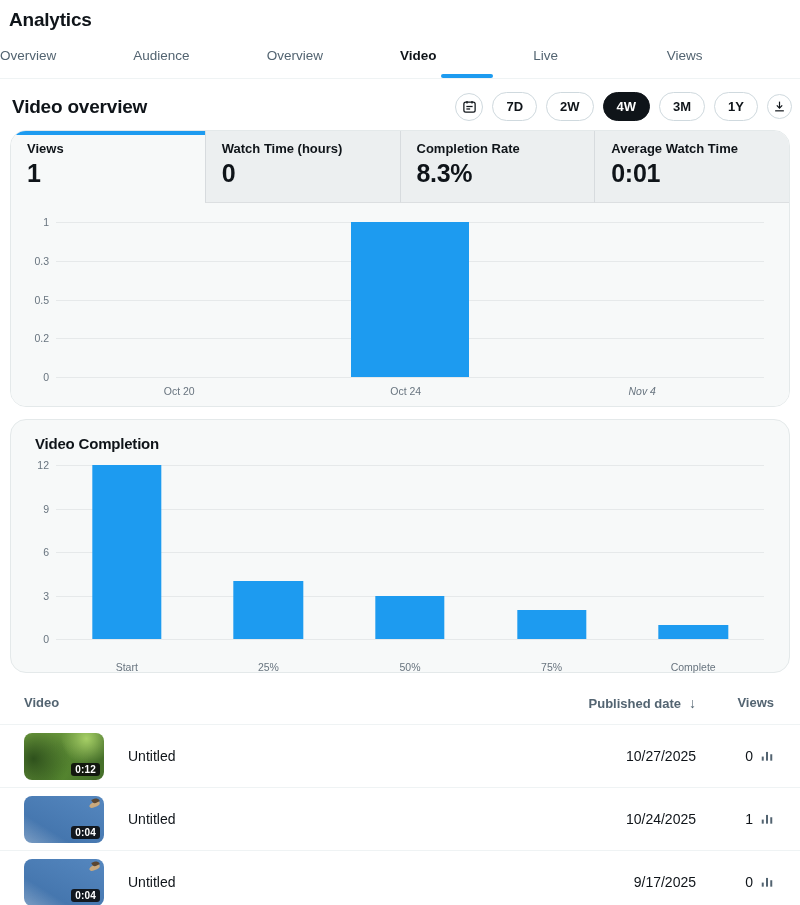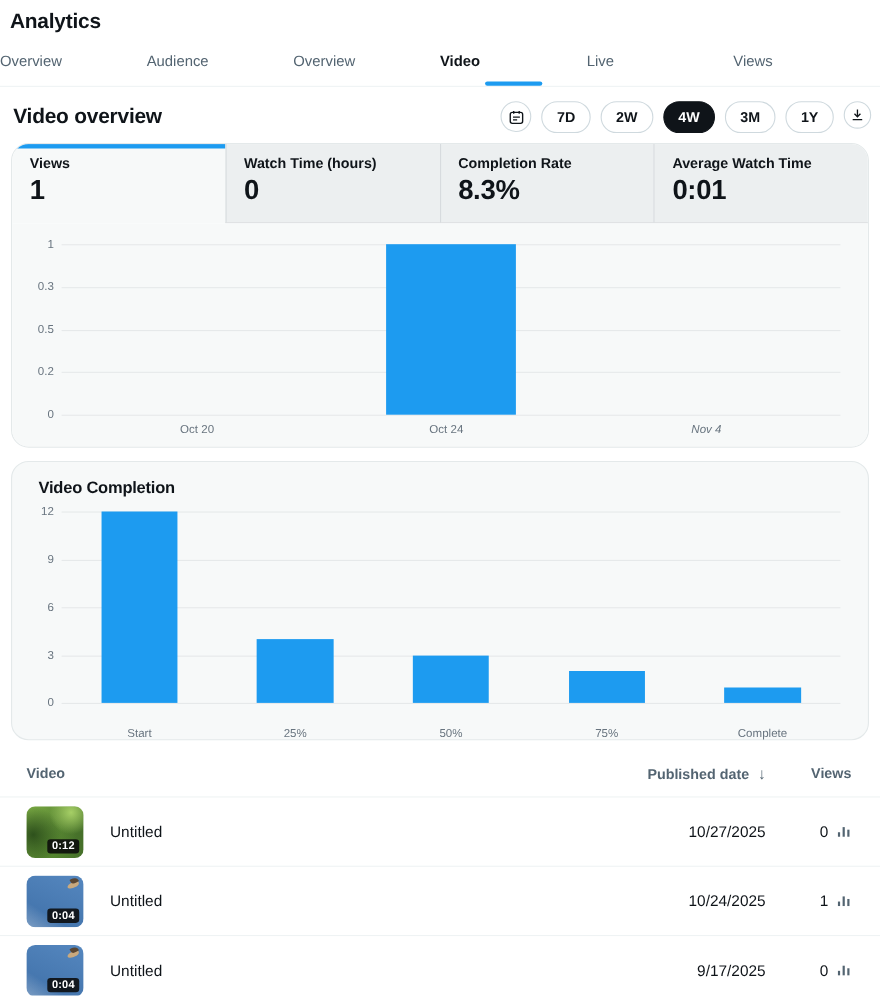--- a/index.html
+++ b/index.html
@@ -14,21 +14,21 @@
   .top-tab { flex:1; display:flex; align-items:center; 
     position:relative; font-size:13.5px; color:#536471; cursor:pointer; }
   .top-tab.active { color:#0f1419; font-weight:700; }
   .tab-underline { position:absolute; bottom:0; left:50%; transform:translateX(-50%);
     width:52px; height:4px; border-radius:9999px; background:#1d9bf0; }
 
   
   .section-row { display:flex; align-items:center; justify-content:space-between;
     padding:13px 8px 9px 12px; }
   .section-title { font-size:19px; font-weight:700; letter-spacing:-.2px; }
-  .controls { display:flex; gap:9px; }
+  .controls { display:flex; align-items:center; gap:9px; }
   .icon-btn { width:28px; height:28px; border:1px solid #cfd9de; border-radius:9999px;
     background:#fff; display:flex; align-items:center; justify-content:center; cursor:pointer; }
   .icon-btn.small { width:25px; height:25px; }
   .pill { height:29px; padding:0 13px; border:1px solid #cfd9de; border-radius:9999px;
     background:#fff; font-size:13px; font-weight:700; color:#0f1419;
     display:flex; align-items:center; cursor:pointer; }
   .pill.active { background:#0f1419; border-color:#0f1419; color:#fff; }
 
   
   .card { margin:0 10px; border:1px solid #e4e9ea; border-radius:16px; overflow:hidden; }
@@ -67,21 +67,21 @@
   .t-head { height:44px; border-bottom:1px solid #eff3f4; font-size:13px;
     font-weight:700; color:#536471; }
   .col-video { flex:1; }
   .col-date { width:116px; text-align:right; white-space:nowrap; }
   .sort-arrow { display:inline-block; margin-left:8px; font-size:14px; color:#536471; cursor:pointer; }
   .col-views { width:78px; display:flex; align-items:center; justify-content:flex-end; gap:7px; }
   .t-body-row { height:63px; border-bottom:1px solid #eff3f4; font-size:14px; cursor:pointer; }
   .row-main { flex:1; display:flex; align-items:center; gap:24px; }
   .video-title { color:#0f1419; }
 
-  .thumb { width:52px; height:47px; border-radius:8px; position:relative;
+  .thumb { width:80px; height:47px; border-radius:8px; position:relative;
     overflow:hidden; flex:none; }
   .thumb.foliage { background:
     radial-gradient(circle at 78% 12%, #a6cf66 0%, rgba(166,207,102,0) 34%),
     radial-gradient(circle at 12% 55%, #2e511c 0%, rgba(46,81,28,0) 48%),
     radial-gradient(circle at 45% 88%, #55862f 0%, rgba(85,134,47,0) 55%),
     linear-gradient(130deg, #7bab44, #46702a 75%); }
   .thumb.sky { background:
     linear-gradient(32deg, rgba(255,255,255,.32) 0%, rgba(255,255,255,0) 30%),
     linear-gradient(205deg, #5587bf 0%, #3f70a8 100%); }
   .duration-badge { position:absolute; right:4px; bottom:4px; background:rgba(10,10,10,.88);

